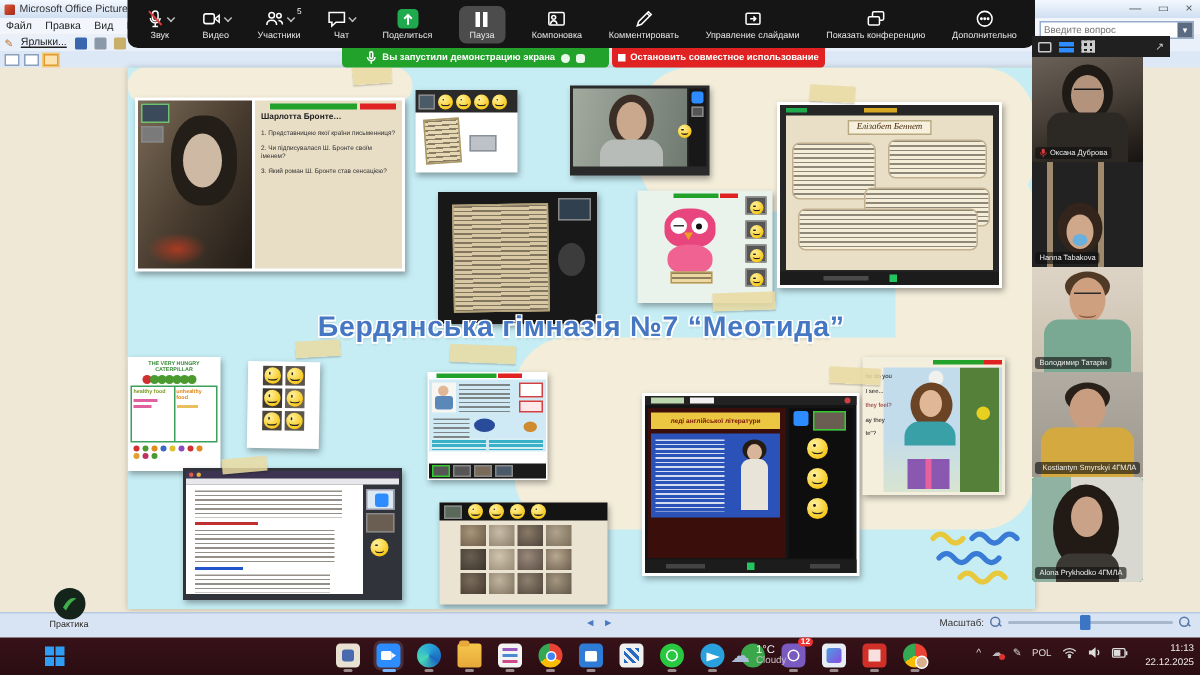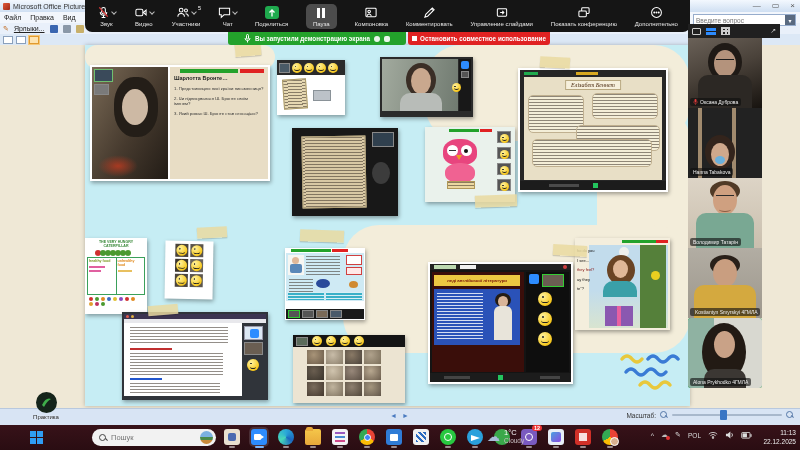--- a/index.html
+++ b/index.html
@@ -245,20 +245,21 @@
           <div class="txtlines" style="position:absolute;left:52px;top:48px;width:84px;height:26px;background-color:#f4eed8;border:1px solid #c0b090;border-radius:5px"></div>
           <div class="txtlines" style="position:absolute;left:8px;top:62px;width:120px;height:28px;background-color:#f4eed8;border:1px solid #c0b090;border-radius:5px"></div>
         </div>
         <div style="position:absolute;left:0;bottom:0;width:100%;height:9px;background:#1c1c1c">
           <span style="position:absolute;left:50%;top:2px;width:5px;height:5px;background:#23c55e"></span>
           <span style="position:absolute;left:20%;top:3px;width:30px;height:3px;background:#4a4a4a"></span>
         </div>
       </div>
     </div>
 
+    <div class="school-title">Бердянська гімназія №7 “Меотида”</div>
 
     <div class="card" style="left:0;top:193px;width:62px;height:76px;padding:2px">
       <div style="font-size:3.6px;font-weight:bold;color:#3a8a3a;text-align:center">THE VERY HUNGRY CATERPILLAR</div>
       <div style="position:relative;height:9px">
         <span style="position:absolute;left:8px;top:2px;width:6px;height:6px;border-radius:50%;background:#d03030"></span>
         <span style="position:absolute;left:13px;top:2px;width:6px;height:6px;border-radius:50%;background:#4a9a30;box-shadow:5px 0 0 #4a9a30,10px 0 0 #4a9a30,15px 0 0 #4a9a30,20px 0 0 #4a9a30,25px 0 0 #4a9a30"></span>
       </div>
       <div style="display:flex;border:1px solid #3aa05a;height:38px">
         <div style="flex:1;border-right:1px solid #3aa05a;padding:1px">
           <div style="font-size:3.6px;font-weight:bold;color:#7a9a20">healthy food</div>
@@ -659,25 +660,20 @@
     </div>
   </div>
 
   <div class="taskbar">
     <div class="start">
         <i></i>
         <i></i>
         <i></i>
         <i></i>
       </div>
-    <div class="search-pill">
-      <span class="search-glyph"></span>
-      <input placeholder="Пошук" style="">
-      <span class="search-art"></span>
-    </div>
     <div class="tb-icons">
       <span class="tbi open" style="background:#e8e0d0">
           <span style="position:absolute;left:4px;top:4px;width:8px;height:8px;background:#4a6ab0;border-radius:2px"></span>
         </span>
       <span class="tbi zoomact open">
           <span class="cam-glyph"></span>
         </span>
       <span class="tbi open" style="border-radius:50%;background:conic-gradient(#2aa8d8,#1a66c0,#48d8b8,#2aa8d8)"></span>
       <span class="tbi open" style="background:linear-gradient(#f5c74a,#e8a83a);border-radius:2px">
           <span style="position:absolute;left:1px;top:-2px;width:7px;height:4px;background:#e8a83a;border-radius:2px 2px 0 0"></span>

